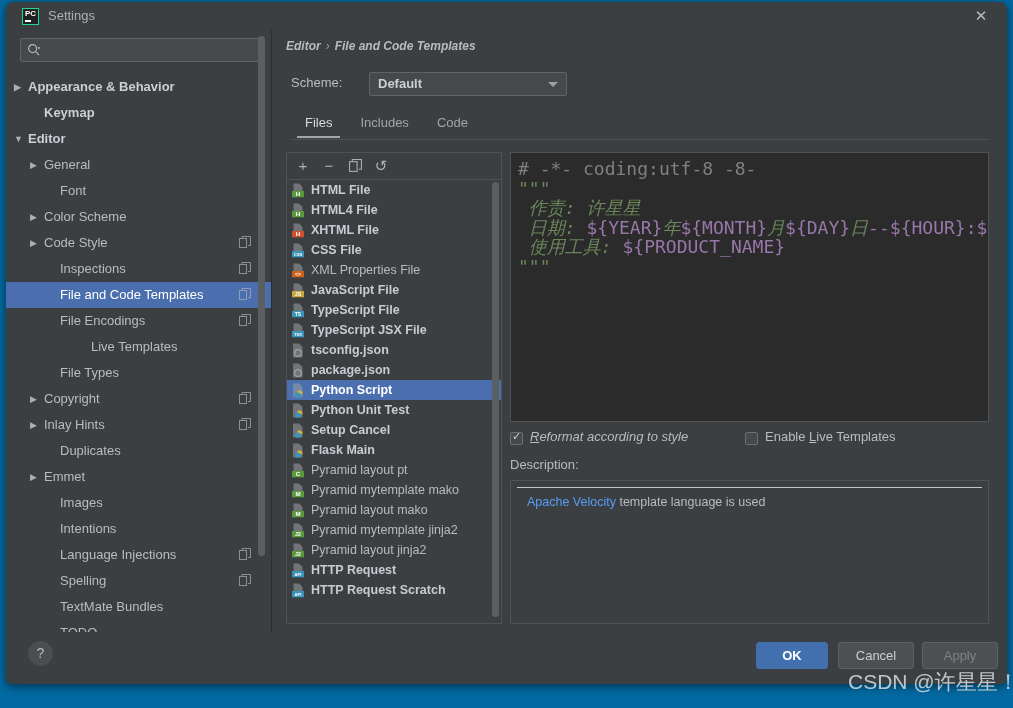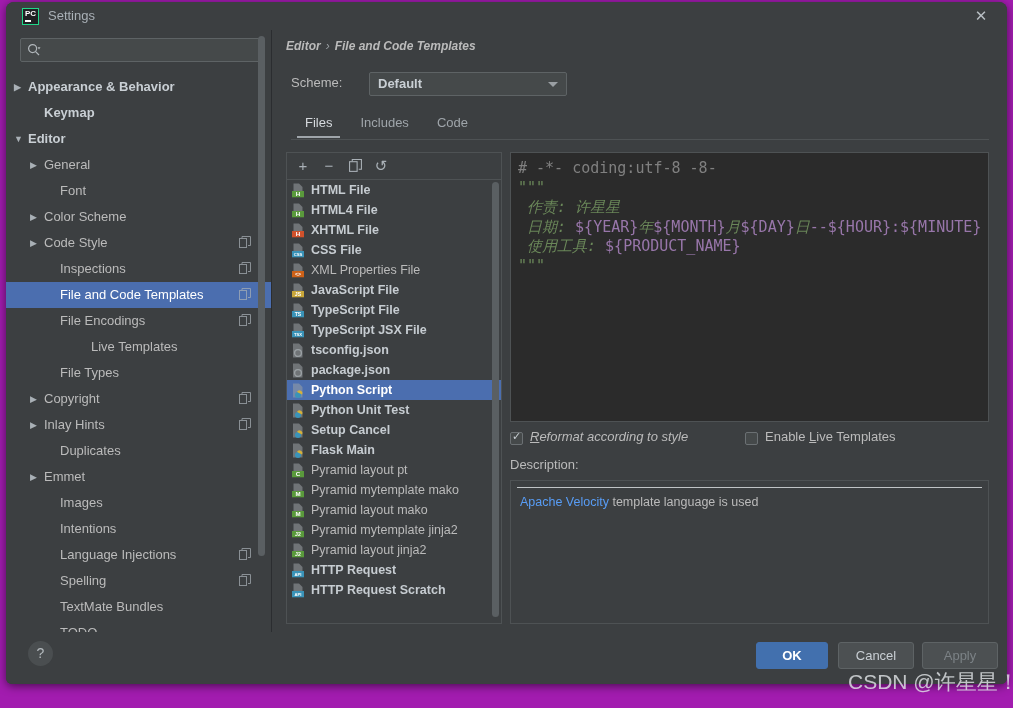--- a/index.html
+++ b/index.html
@@ -5,21 +5,21 @@
   html, body {
     margin: 0; padding: 0;
     width: 1013px; height: 708px;
     background: #3c3f41;
     font-family: "Liberation Sans", sans-serif;
     overflow: hidden;
   }
   #root {
     position: relative;
     width: 1013px; height: 708px;
-    background: #a21caf;
+    background: #0369a1;
   }
   
   .dialog {
     position: absolute;
     left: 6px; top: 2px;
     width: 1001px; height: 682px;
     background: #3c3f41;
     border-radius: 8px 8px 6px 6px;
     box-shadow: 0 2px 10px rgba(0,0,0,.55);
     overflow: hidden;
@@ -238,21 +238,21 @@
     left: 238px; top: 122px;
     right: 18px; height: 270px;
     background: #2b2b2b;
     border: 1px solid #4e5254;
     box-sizing: border-box;
     overflow: hidden;
   }
   .code {
     margin: 6px 0 0 7px;
     font-family: "DejaVu Sans Mono", monospace;
-    font-size: 15px;
+    font-size: 18px;
     line-height: 19.5px;
     white-space: pre;
     color: #a9b7c6;
   }
   .c-comment { color: #808080; }
   .c-str { color: #6a8759; }
   .c-cjk { color: #6a8759; font-style: italic; }
   .c-var { color: #9876aa; }
 
   .check-row {
@@ -290,21 +290,21 @@
     background: #3c3f41;
     border: 1px solid #4e5254;
     box-sizing: border-box;
     overflow: hidden;
   }
   .desc-rule {
     position: absolute; left: 6px; right: 6px; top: 6px;
     height: 1px; background: #c0c4c6;
   }
   .desc-text {
-    position: absolute; left: 9px; top: 14px;
+    position: absolute; left: 16px; top: 14px;
     font-size: 12.5px; color: #bbbbbb;
   }
   .desc-link { color: #589df6; }
 
   
   .footer {
     position: absolute;
     left: 0; right: 0; bottom: 0;
     height: 52px;
     background: #3c3f41;

